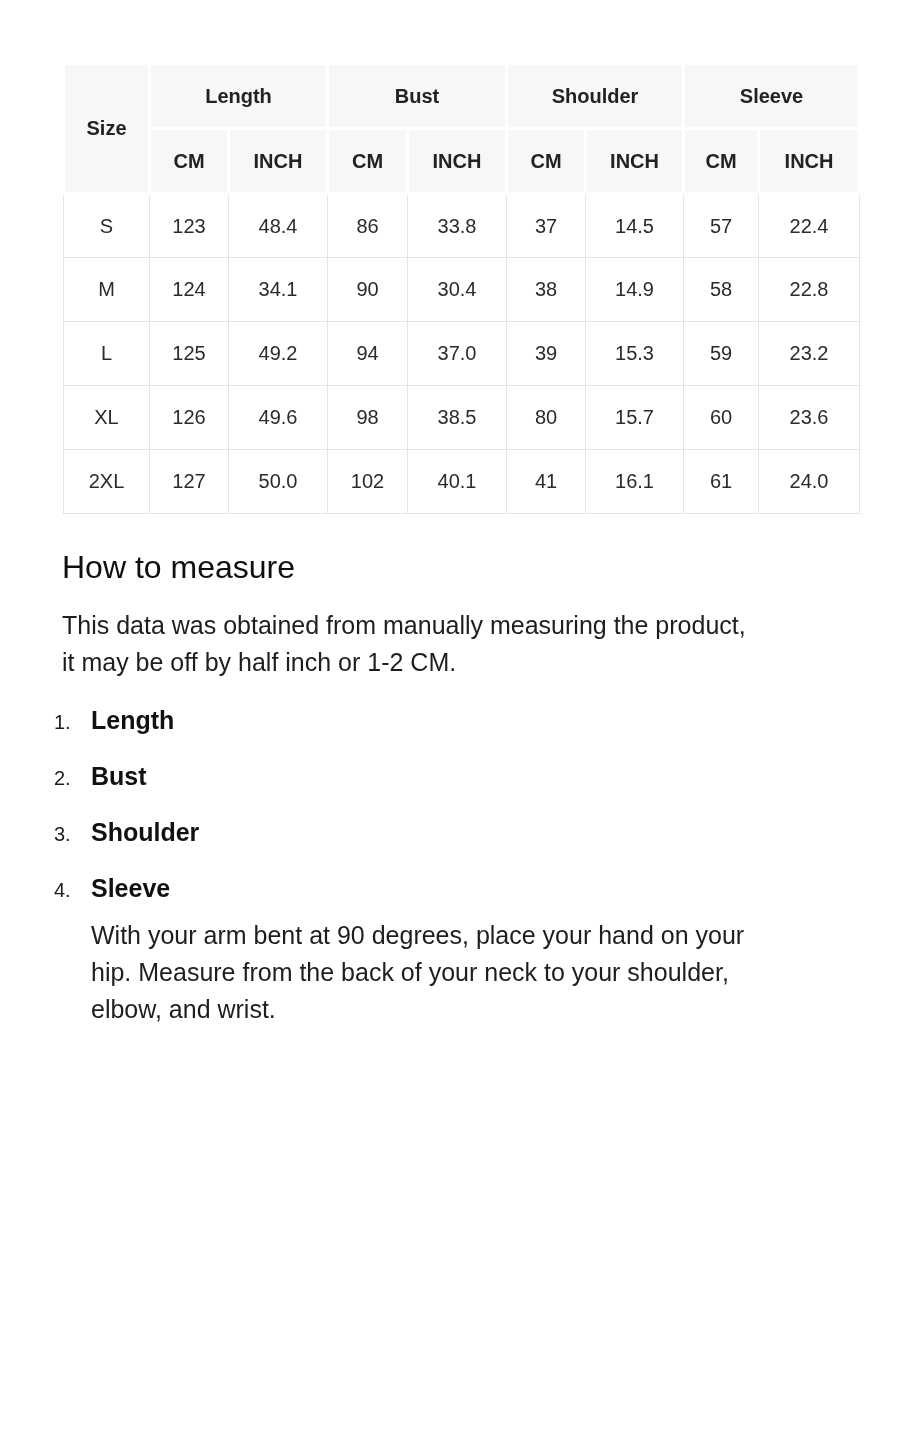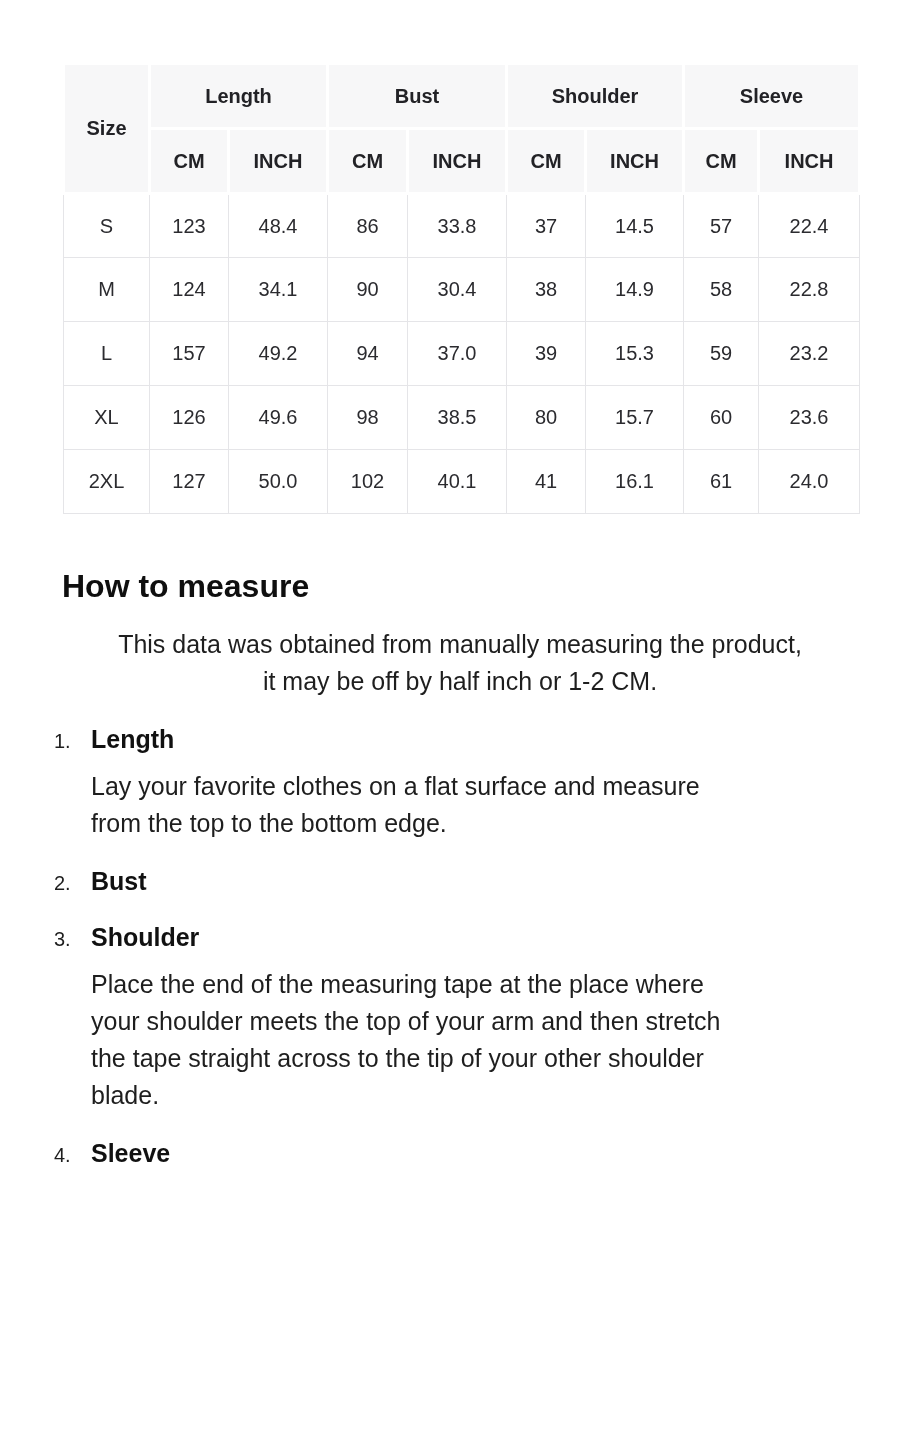--- a/index.html
+++ b/index.html
@@ -38,33 +38,32 @@
     font-weight: normal;
     color: #2b2b2f;
     text-align: center;
     vertical-align: middle;
     height: 64px;
     background: #ffffff;
   }
 
   
   h1.section-title {
-    margin-top: 52px;
+    margin-top: 33px;
     font-size: 32px;
     line-height: 40px;
-    font-weight: bold;
+    font-weight: normal;
     color: #0f0f0f;
   }
   p.intro {
     margin-top: 20px;
     font-size: 25px;
     line-height: 37px;
     color: #1e1e1e;
     white-space: pre-line;
-    text-align: center;
   }
   .steps { margin-top: 6px; }
   .step { margin-top: 22px; }
   .step-head {
     display: flex;
     align-items: baseline;
     margin-left: -8px;
   }
   .step-num {
     width: 37px;
@@ -141,21 +140,21 @@
         <td>34.1</td>
         <td>90</td>
         <td>30.4</td>
         <td>38</td>
         <td>14.9</td>
         <td>58</td>
         <td>22.8</td>
       </tr>
       <tr>
         <td>L</td>
-        <td>157</td>
+        <td>125</td>
         <td>49.2</td>
         <td>94</td>
         <td>37.0</td>
         <td>39</td>
         <td>15.3</td>
         <td>59</td>
         <td>23.2</td>
       </tr>
       <tr>
         <td>XL</td>
@@ -187,43 +186,40 @@
   <p class="intro">This data was obtained from manually measuring the product,
 it may be off by half inch or 1-2 CM.</p>
 
   <div class="steps">
 
     <div class="step">
       <div class="step-head">
         <span class="step-num">1.</span>
         <span class="step-title">Length</span>
       </div>
-      <p class="step-desc">Lay your favorite clothes on a flat surface and measure
-from the top to the bottom edge.</p>
     </div>
 
     <div class="step">
       <div class="step-head">
         <span class="step-num">2.</span>
         <span class="step-title">Bust</span>
       </div>
     </div>
 
     <div class="step">
       <div class="step-head">
         <span class="step-num">3.</span>
         <span class="step-title">Shoulder</span>
       </div>
-      <p class="step-desc">Place the end of the measuring tape at the place where
-your shoulder meets the top of your arm and then stretch
-the tape straight across to the tip of your other shoulder
-blade.</p>
     </div>
 
     <div class="step">
       <div class="step-head">
         <span class="step-num">4.</span>
         <span class="step-title">Sleeve</span>
       </div>
+      <p class="step-desc">With your arm bent at 90 degrees, place your hand on your
+hip. Measure from the back of your neck to your shoulder,
+elbow, and wrist.</p>
     </div>
 
   </div>
 </div>
 
 </body></html>

